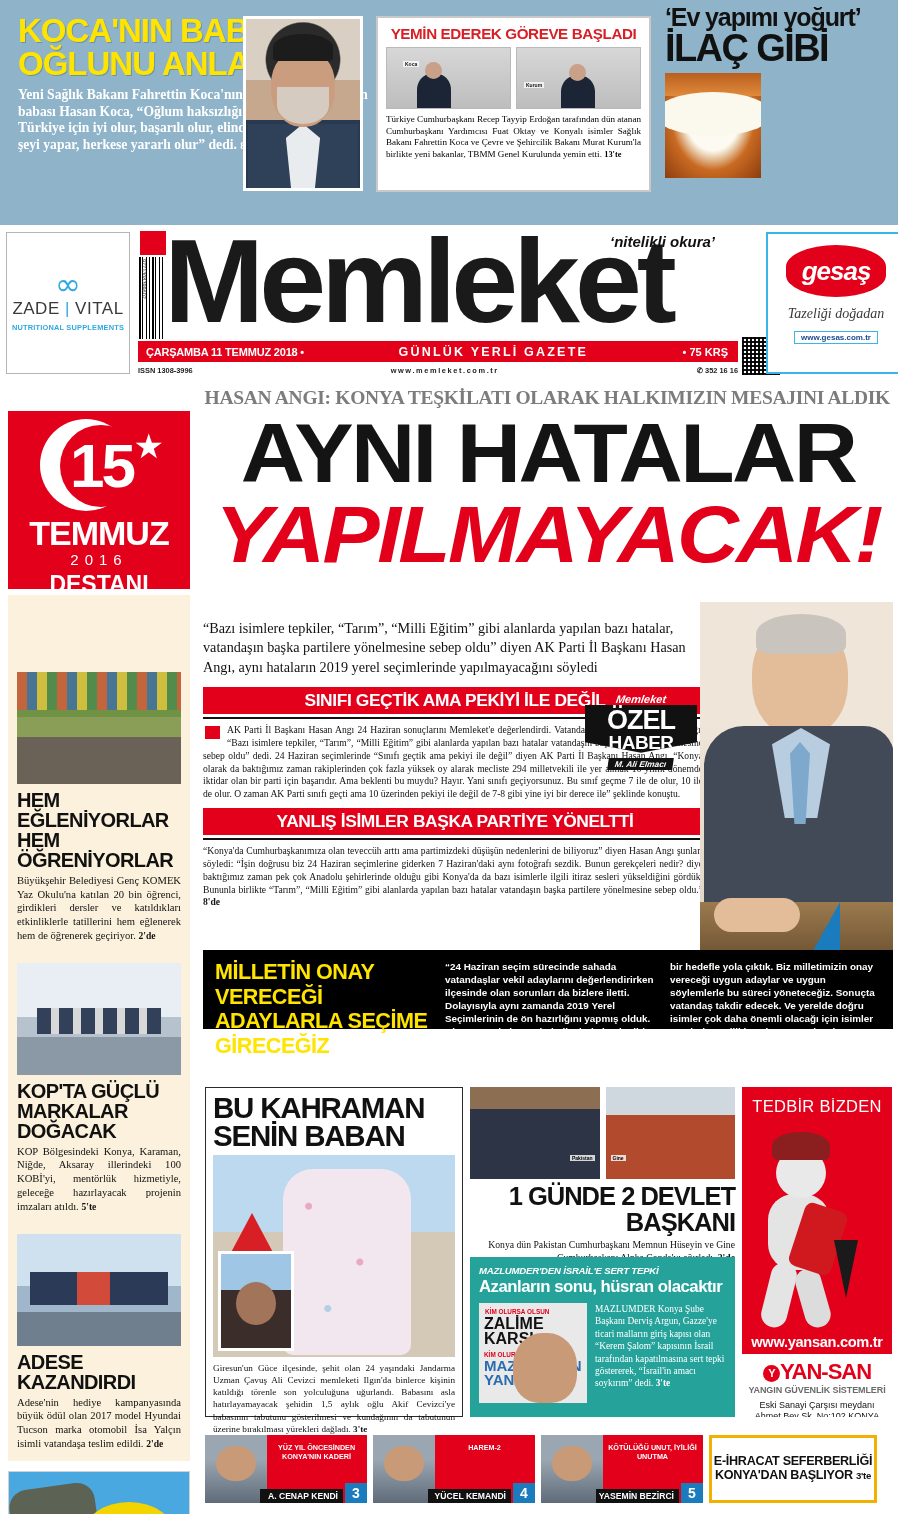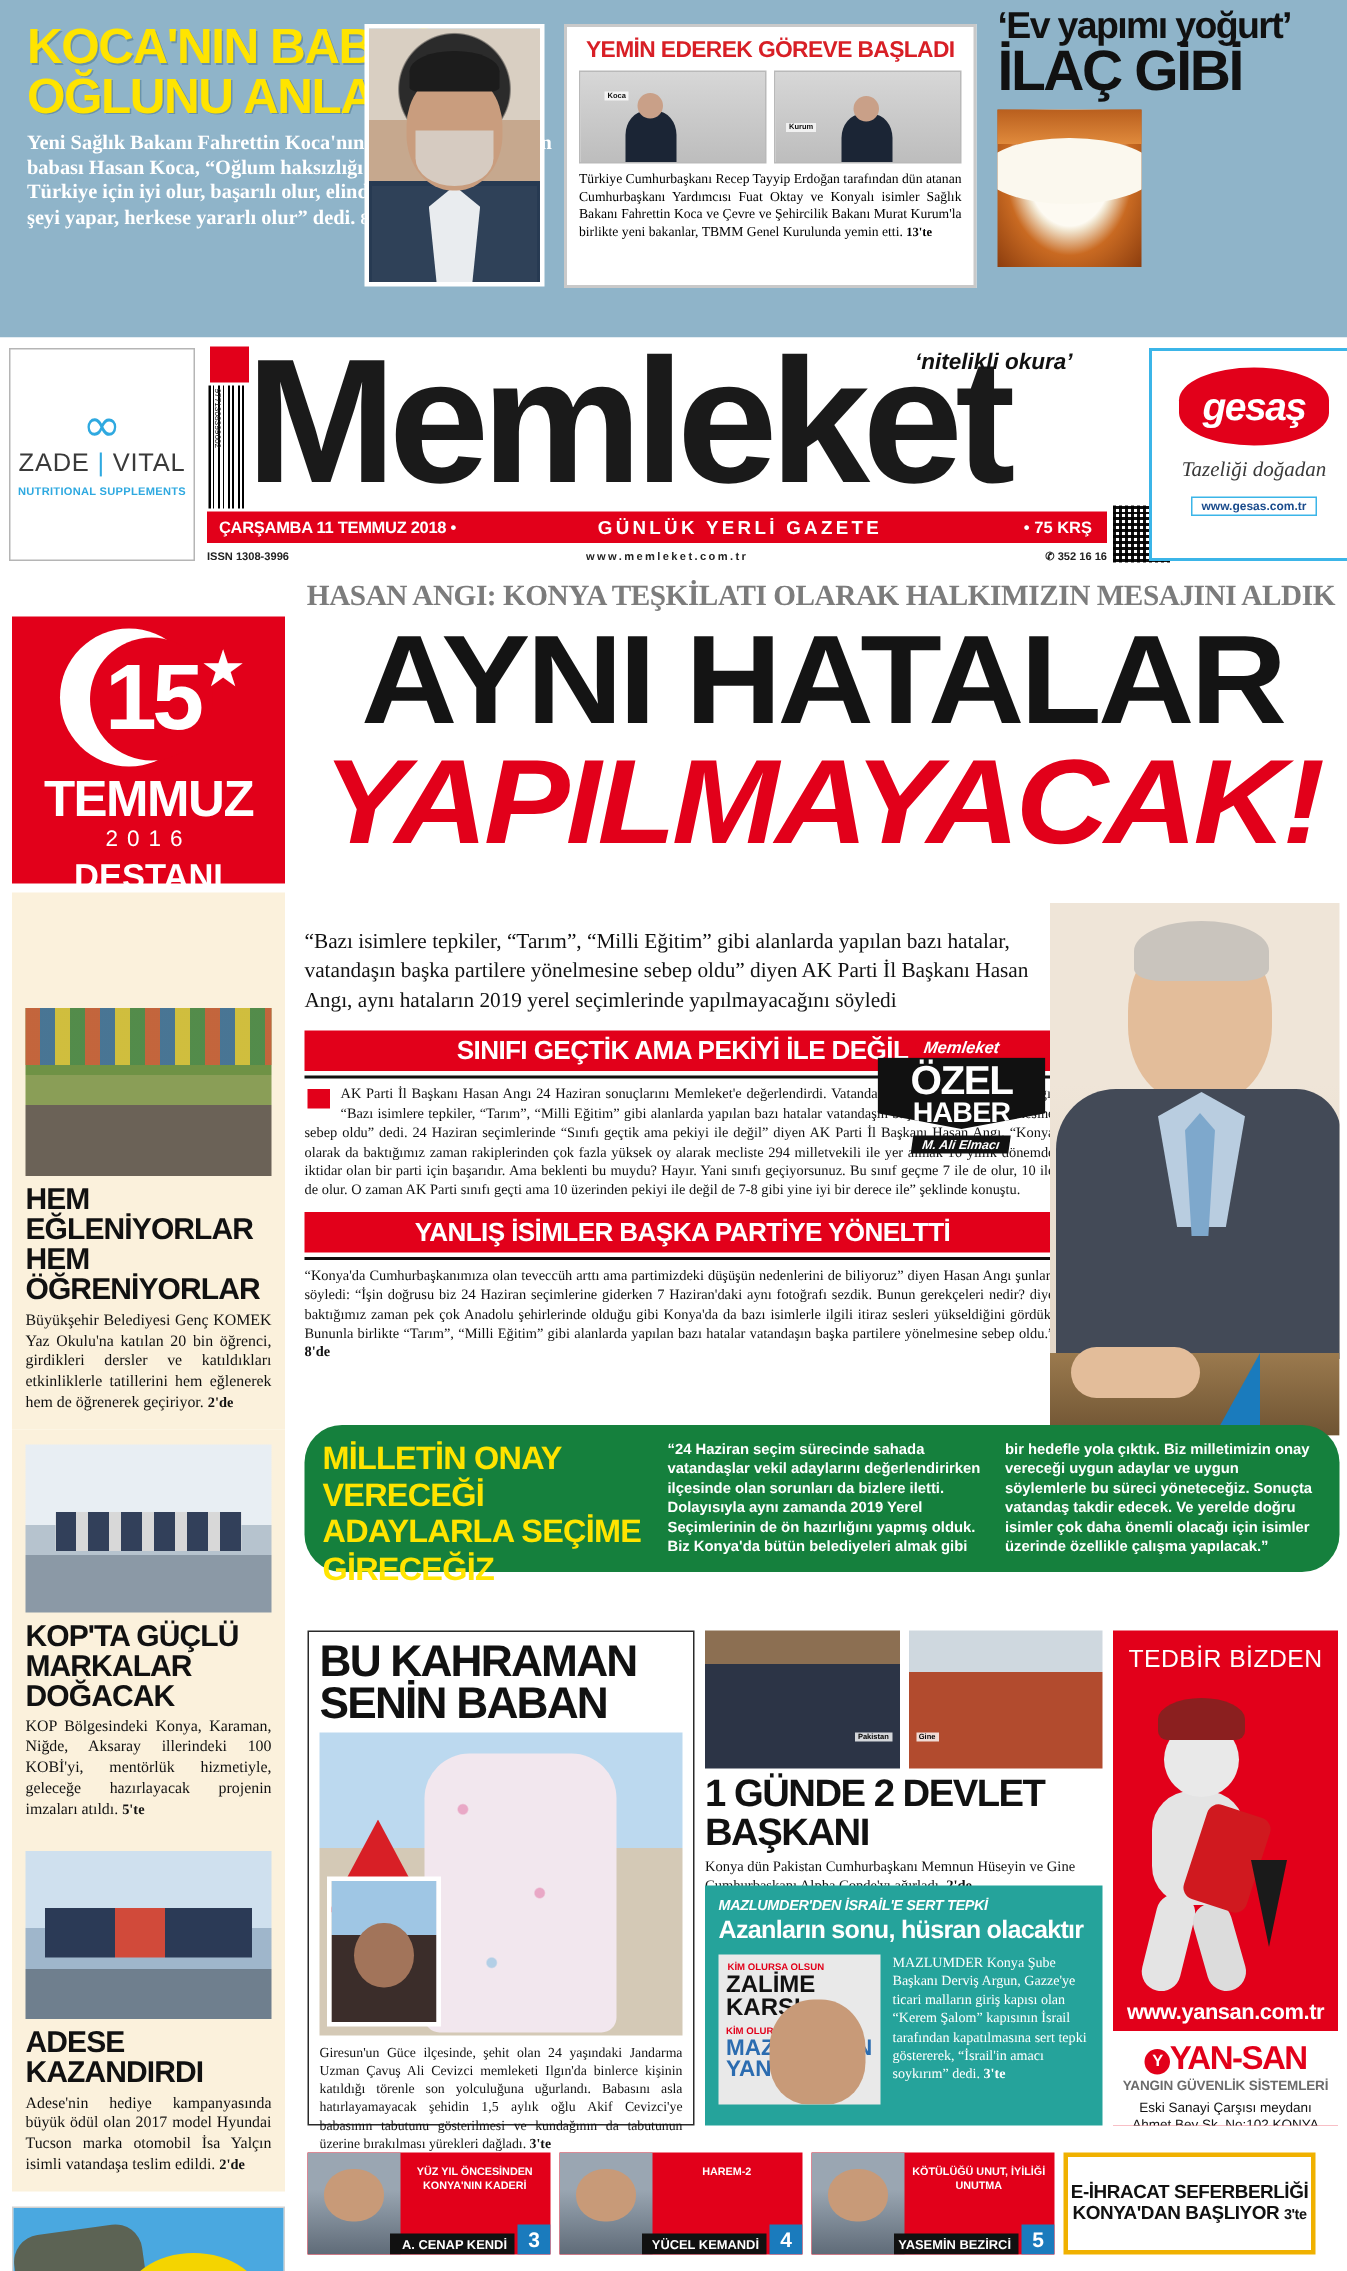--- a/index.html
+++ b/index.html
@@ -255,22 +255,22 @@
      background:#7ea8cc; clip-path:polygon(50% 0,100% 14%,78% 100%,22% 100%,0 14%); }
   .angi-photo .desk { position:absolute; left:0; top:300px; width:193px; height:55px;
      background:linear-gradient(#9b7a4e,#6f5433); }
   .angi-photo .hands { position:absolute; left:14px; top:296px; width:86px; height:34px;
      background:#e3bd9a; border-radius:24px; }
   .angi-photo .tri { position:absolute; left:108px; top:300px; width:0;height:0;
      border-left:32px solid transparent; border-right:0 solid transparent; border-bottom:58px solid #1a7bbd; }
 
   
   .blueband {
-    position:absolute; left:203px; top:563px; width:690px; height:98px; background:#15803d;
-    display:flex; padding:10px 12px; gap:14px; color:#fff;border-radius:25px;
+    position:absolute; left:203px; top:563px; width:690px; height:79px; background:#000000;
+    display:flex; padding:10px 12px; gap:14px; color:#fff;
   }
   .blueband h4 { width:216px; color:#ffe400; font-size:21.6px; font-weight:bold;
      line-height:1.14; letter-spacing:-.5px; }
   .blueband .qc { flex:1; font-size:9.9px; line-height:1.32; font-weight:bold;
      font-family:"Liberation Sans", sans-serif; }
 
   
   .kahraman {
     position:absolute; left:205px; top:700px; width:258px; height:330px;
     border:1px solid #2a2a2a; background:#fff; padding:6px 7px;
@@ -286,21 +286,21 @@
      background:radial-gradient(circle at 20% 20%, #e9a8c6 0 3px, transparent 4px),
                 radial-gradient(circle at 60% 50%, #e9a8c6 0 3px, transparent 4px),
                 radial-gradient(circle at 35% 75%, #b3cfe6 0 3px, transparent 4px); }
   .kahraman .img .inset { position:absolute; left:5px; top:96px; width:76px; height:100px;
      border:3px solid #fff; background:linear-gradient(#9fc6e4 0 38%, #3b2d2a 38% 100%); }
   .kahraman .img .inset:after{ content:""; position:absolute; left:22%; top:30%; width:56%; height:46%;
      background:#a2745a; border-radius:50%; }
   .kahraman p { margin-top:5px; font-family:"Liberation Serif", serif; font-size:9.2px;
      line-height:1.32; text-align:justify; color:#111; }
 
-  .devlet { position:absolute; left:470px; top:700px; width:265px; }
+  .devlet { position:absolute; left:470px; top:700px; width:265px;text-align:right; }
   .devlet .photos { display:flex; gap:6px; }
   .devlet .photos .p { width:50%; height:92px; }
   .devlet .photos .p1 { background:linear-gradient(#8c6f52 0 24%, #2c3446 24% 100%); position:relative;}
   .devlet .photos .p2 { background:linear-gradient(#cfd8df 0 30%, #b24b2e 30% 100%); position:relative;}
   .devlet .photos .tag { position:absolute; right:5px; bottom:18px; font-size:5px;
      font-weight:bold; background:rgba(255,255,255,.8); padding:0 2px; }
   .devlet .photos .p2 .tag { left:5px; right:auto; }
   .devlet h3 { margin-top:5px; font-size:25.5px; font-weight:bold; letter-spacing:-1px; color:#111; line-height:1;}
   .devlet p { margin-top:4px; font-family:"Liberation Serif", serif; font-size:9.7px;
      line-height:1.32; color:#111; }

